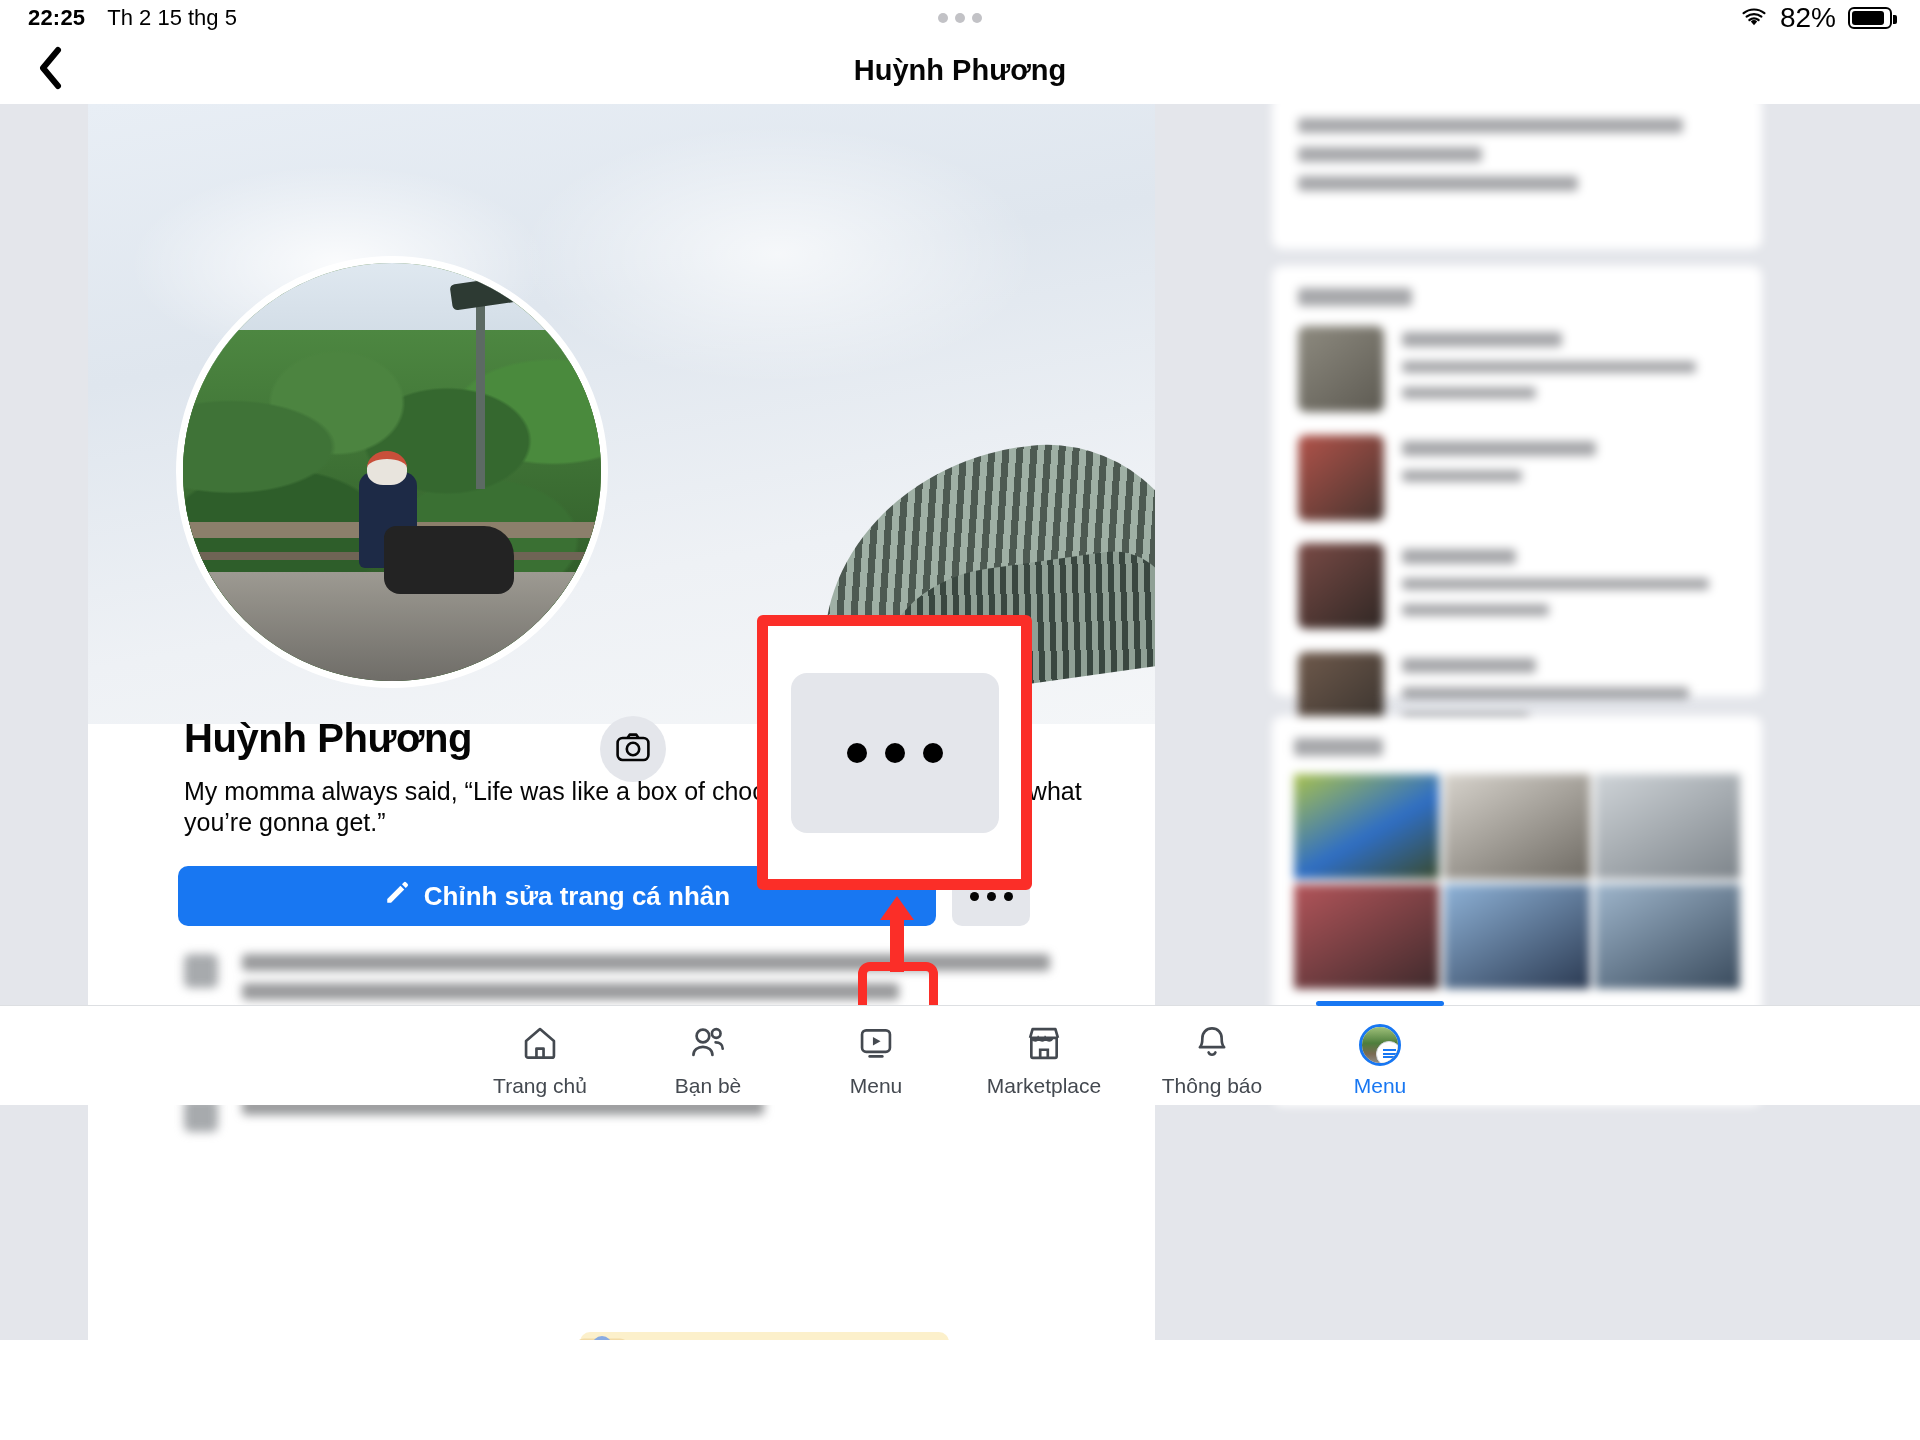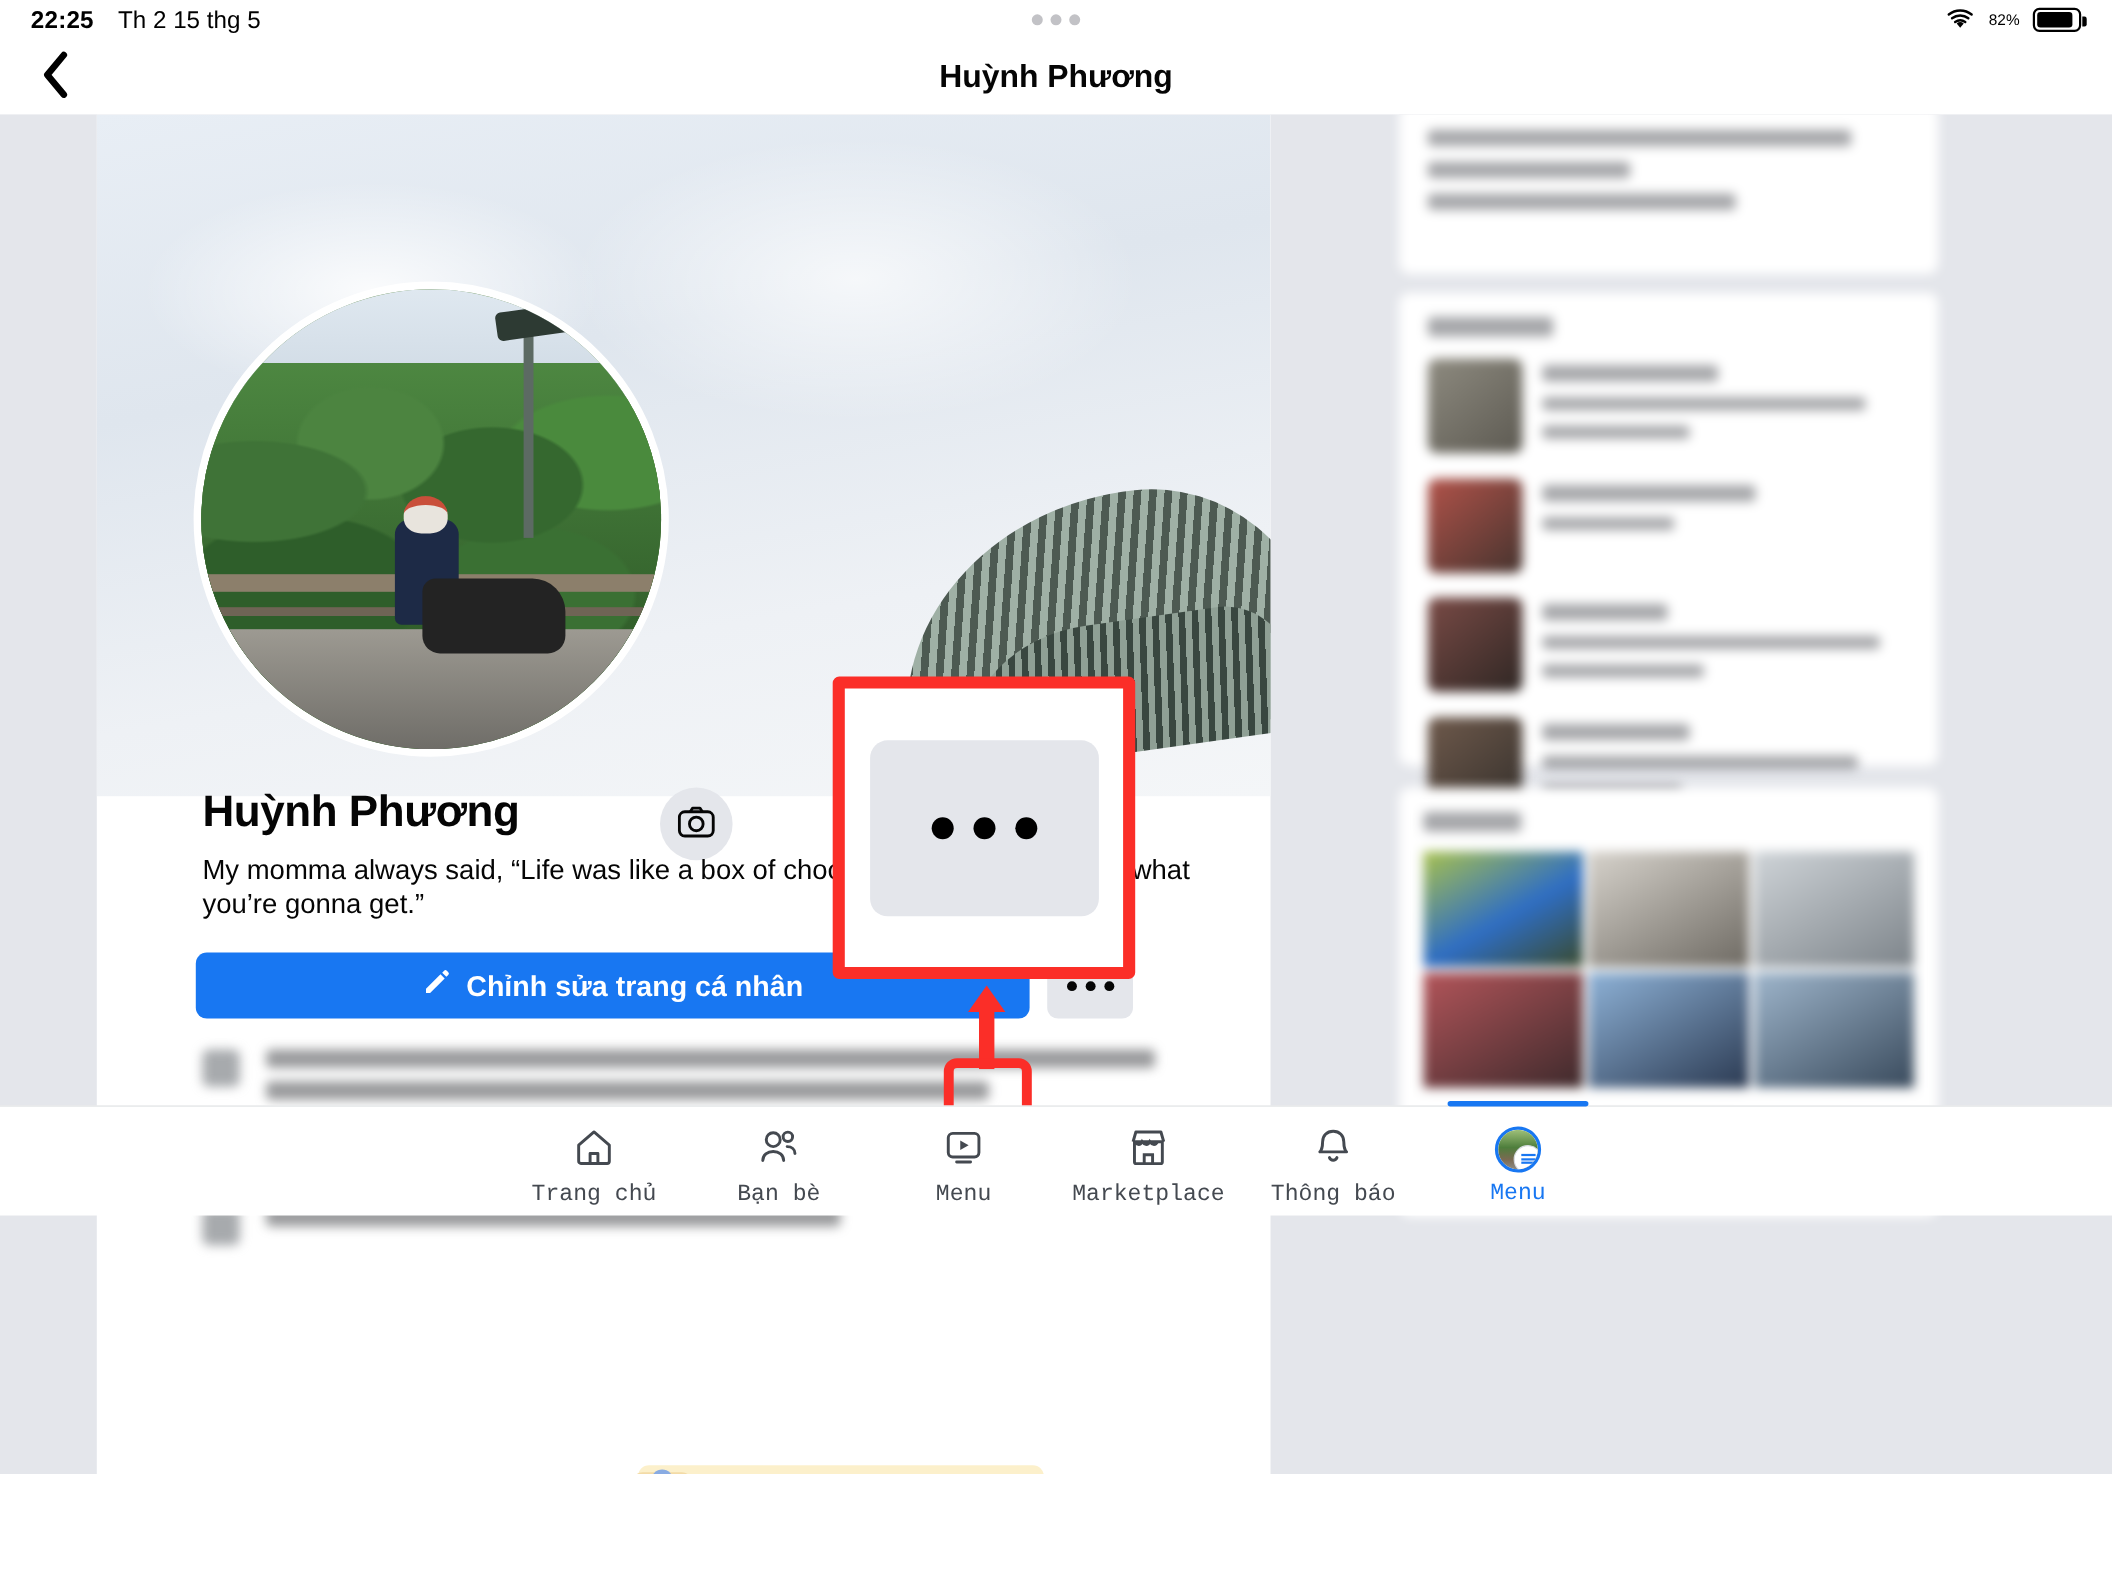--- a/index.html
+++ b/index.html
@@ -18,21 +18,21 @@
     font-size: 22px; color: #000; font-weight: 500;
   }
   .sb-left { display: flex; align-items: center; gap: 22px; }
   .sb-time { font-weight: 600; letter-spacing: .2px; }
   .sb-date { font-weight: 500; }
   .sb-center { position: absolute; left: 50%; transform: translateX(-50%); display: flex; gap: 7px; }
   .sb-dot { width: 10px; height: 10px; border-radius: 50%; background: #c2c2c6; }
   .sb-right { margin-left: auto; display: flex; align-items: center; gap: 12px; }
   .wifi { position: relative; width: 28px; height: 20px; }
   .wifi svg { display: block; }
-  .sb-batt-text { font-size: 14px; font-weight: 500; }
+  .sb-batt-text { font-size: 28px; font-weight: 500; }
   .battery { position: relative; width: 44px; height: 22px; border: 2px solid #000; border-radius: 6px; }
   .battery::after { content:''; position: absolute; right: -7px; top: 6px; width: 4px; height: 9px;
                     background: #000; border-radius: 0 2px 2px 0; }
   .battery-fill { position: absolute; top: 2px; left: 2px; bottom: 2px; width: 80%; background: #000; border-radius: 3px; }
 
   
   .navheader {
     position: absolute; top: 36px; left: 0; width: 1920px; height: 68px;
     background: #fff; display: flex; align-items: center;
   }
@@ -163,21 +163,21 @@
 
   
   .tabbar {
     position: absolute; left: 0; bottom: 0; width: 1920px; height: 100px;
     background: #fff; border-top: 1px solid #dddfe2;
     display: flex; align-items: center; justify-content: center;
   }
   .tabs { display: flex; width: 1000px; justify-content: space-between; }
   .tab { width: 160px; display: flex; flex-direction: column; align-items: center; gap: 8px;
          cursor: pointer; position: relative; padding-top: 10px; }
-  .tab-label { font-size: 21px; color: #444950; font-family: Liberation Mono, monospace; }
+  .tab-label { font-size: 21px; color: #444950; }
   .tab.active .tab-label { color: #1877f2; font-weight: 500; }
   .tab .indicator { position: absolute; top: -13px; left: 16px; width: 128px; height: 5px; background: #1877f2; border-radius: 3px; display: none; }
   .tab.active .indicator { display: block; }
   .tab-avatar { width: 42px; height: 42px; border-radius: 50%; border: 3px solid #1877f2; overflow: hidden; position: relative; }
   .ta-img { position: absolute; inset: 0; background: linear-gradient(180deg,#9fc07a 0%, #4e7e3c 45%, #7a6a52 75%, #8e8b84 100%); }
   .ta-badge { position: absolute; right: -4px; bottom: -4px; width: 26px; height: 26px; border-radius: 50%;
               background: #fff; border: 1.5px solid #d6dae0; display: flex; align-items: center; justify-content: center; }
   .ta-bar { width: 13px; height: 2px; background: #1877f2; margin: 1.2px 0; }
 </style>
 </head>

